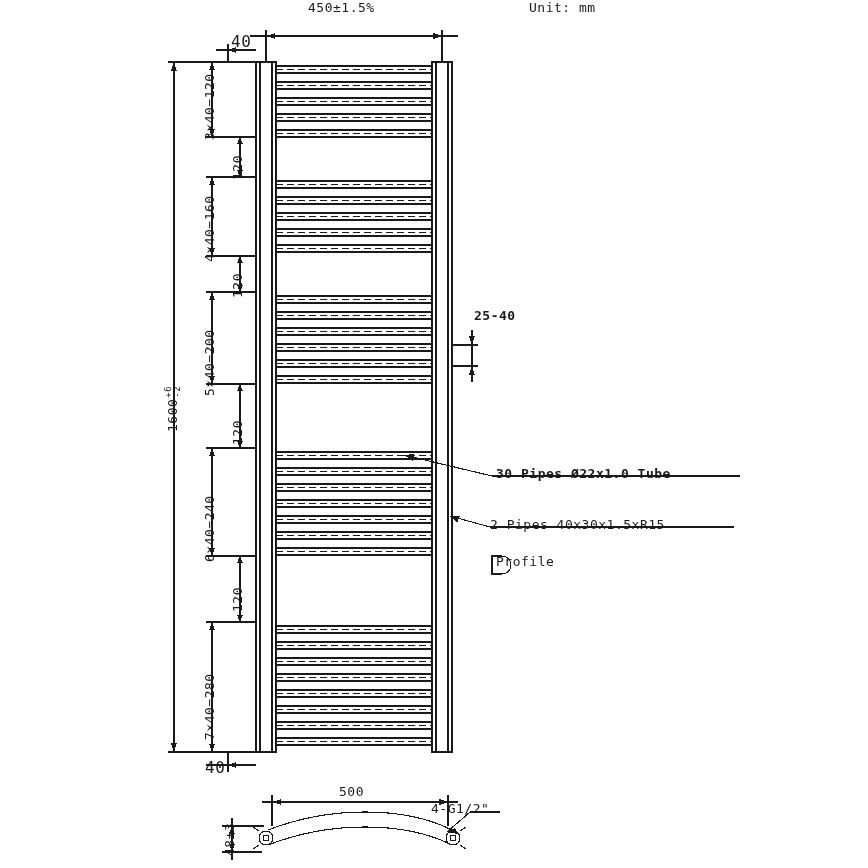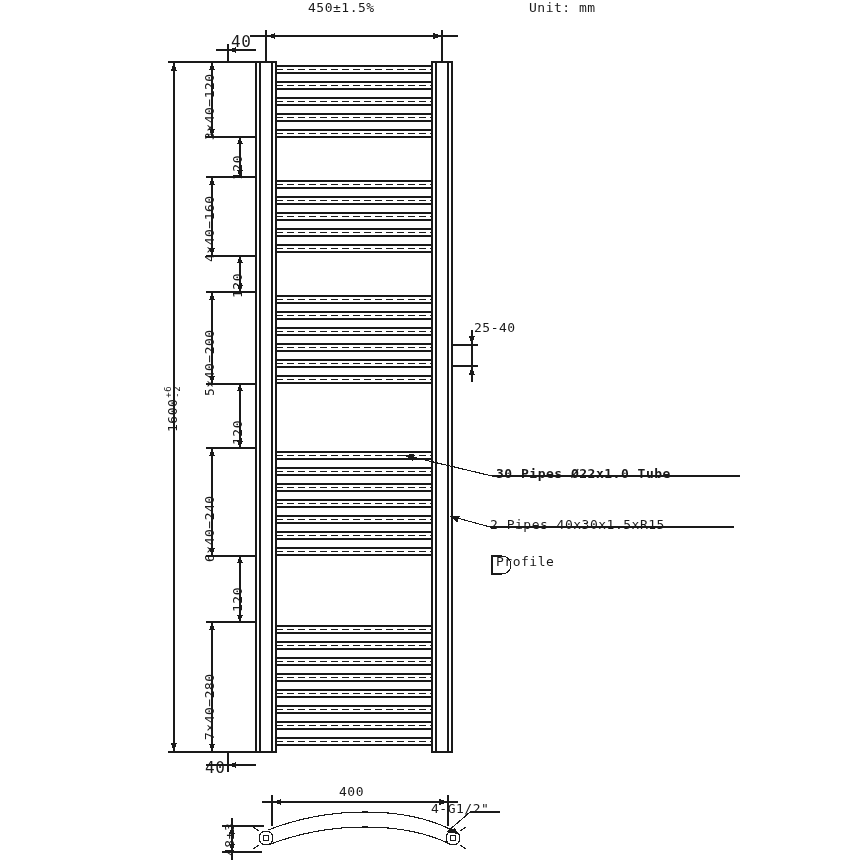--- a/index.html
+++ b/index.html
@@ -291,27 +291,27 @@
   <div class="lbl vert" style="left:202px; top:262px;">4×40=160</div>
   <div class="lbl vert" style="left:202px; top:396px;">5×40=200</div>
   <div class="lbl vert" style="left:202px; top:562px;">6×40=240</div>
   <div class="lbl vert" style="left:202px; top:740px;">7×40=280</div>
 
   <div class="lbl vert" style="left:230px; top:180px;">120</div>
   <div class="lbl vert" style="left:230px; top:298px;">120</div>
   <div class="lbl vert" style="left:230px; top:445px;">120</div>
   <div class="lbl vert" style="left:230px; top:612px;">120</div>
 
-  <div class="lbl" style="left:474px; top:320px;">25-40</div>
+  <div class="lbl" style="left:474px; top:308px;font-weight:bold;">25-40</div>
 
   <div class="lbl" style="left:496px; top:466px;font-weight:bold;">30 Pipes Ø22x1.0 Tube</div>
   <div class="lbl" style="left:490px; top:517px;">2 Pipes  40x30x1.5xR15</div>
   <div class="lbl" style="left:496px; top:554px;">Profile</div>
 
-  <div class="lbl" style="left:339px; top:784px;">400</div>
+  <div class="lbl" style="left:339px; top:784px;">500</div>
 
   <div class="lbl vert" style="left:222px; top:856px;">
     <span>48</span><span>±3</span>
   </div>
 
   <div class="lbl" style="left:431px; top:801px;">4-G1/2"</div>
 
 </div>
 
 </body></html>

